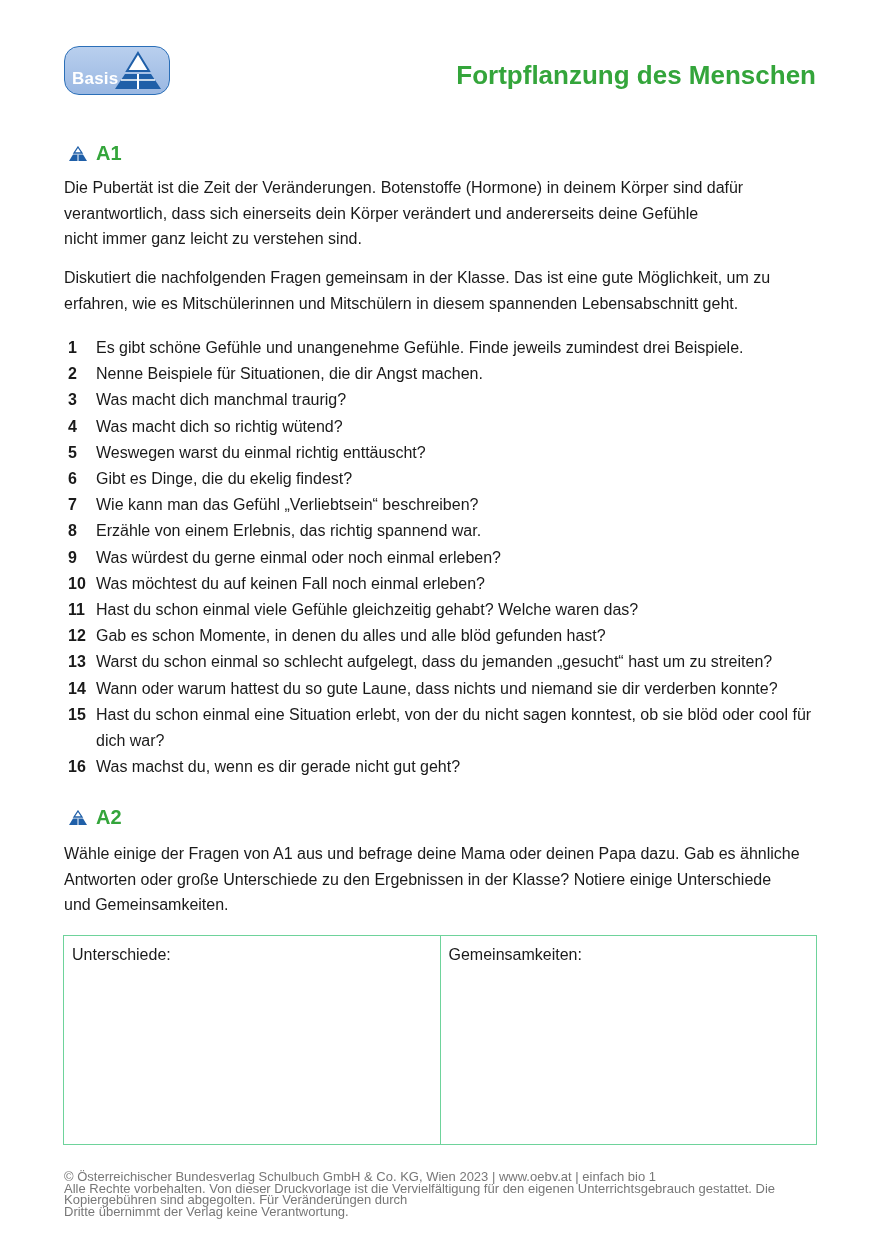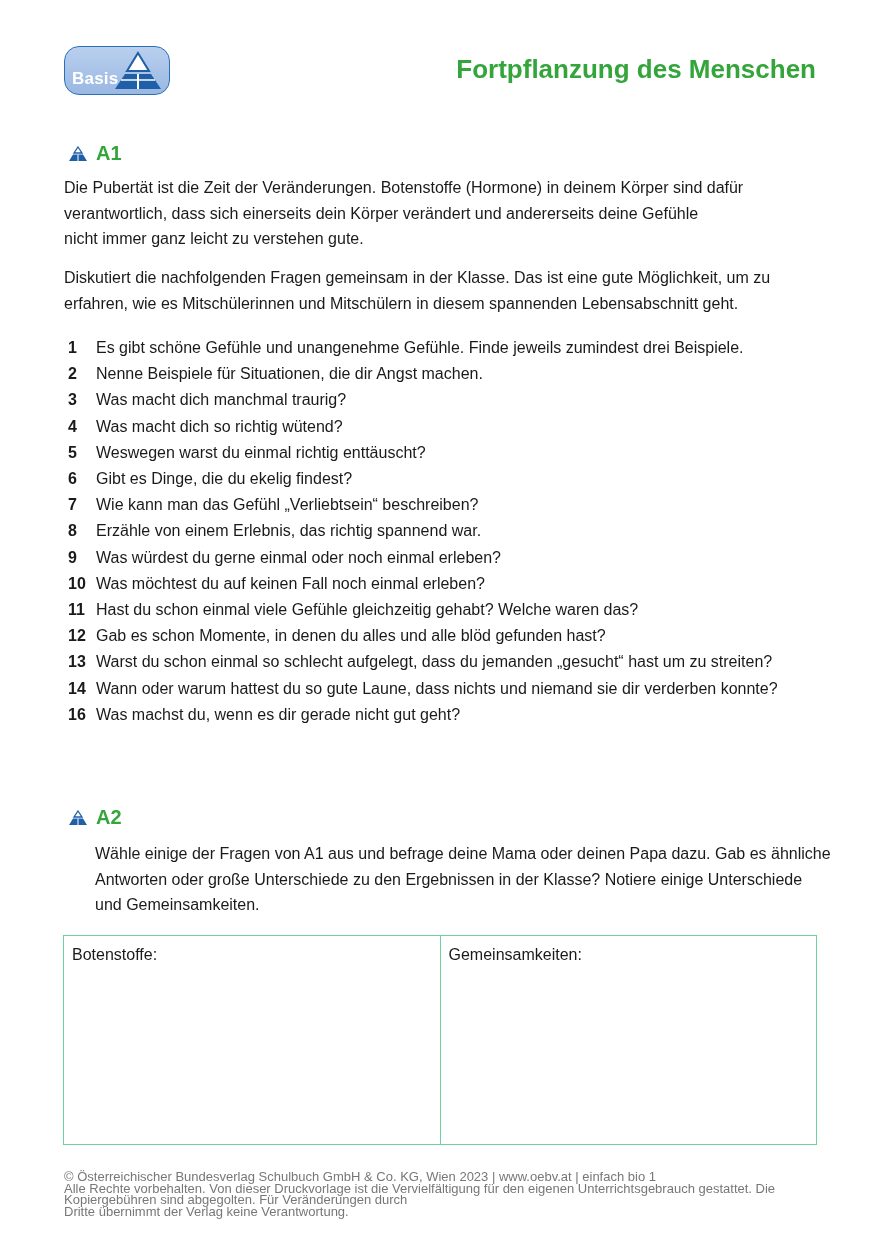--- a/index.html
+++ b/index.html
@@ -4,21 +4,21 @@
 <style>
   html, body { margin: 0; padding: 0; background: #ffffff; }
   body { width: 890px; height: 1259px; position: relative; overflow: hidden;
          font-family: "Liberation Sans", "DejaVu Sans", sans-serif; color: #1a1a1a; }
   .logo { position: absolute; left: 64px; top: 46px; width: 106px; height: 49px;
           border-radius: 15px; border: 1.5px solid #2b6fb8;
           background: linear-gradient(#b9cfee, #9ab8e2); box-sizing: border-box; }
   .logo-text { position: absolute; left: 7px; top: 22px; font-weight: bold; font-size: 17px;
                color: #ffffff; letter-spacing: 0.2px; }
   .logo svg { position: absolute; right: 6px; top: 4px; }
-  .page-title { position: absolute; right: 74px; top: 54px; font-size: 26px; font-weight: bold;
+  .page-title { position: absolute; right: 74px; top: 60px; font-size: 26px; font-weight: bold;
                 color: #34a53b; }
   .task-head { position: absolute; left: 68px; display: flex; align-items: center; }
   .task-head .label { font-size: 20px; font-weight: bold; color: #34a53b; margin-left: 8px; }
   .para { position: absolute; left: 64px; width: 760px; font-size: 16px; line-height: 25.5px;
           color: #1a1a1a; }
   .para p { margin: 0; }
   .q-list { position: absolute; left: 64px; top: 335px; width: 760px; margin: 0; padding: 0;
             list-style: none; font-size: 16px; line-height: 26.2px; }
   .q-list li { display: flex; }
   .q-num { width: 32px; flex: none; font-weight: bold; text-align: left; padding-left: 4px; box-sizing: border-box; }
@@ -50,21 +50,21 @@
     <polygon points="10,1 14,7 6,7" fill="#ffffff" stroke="#1f5fa8" stroke-width="1.3"></polygon>
     <polygon points="5,8.5 15,8.5 19,15 1,15" fill="#1f5fa8"></polygon>
     <line x1="10" y1="8.5" x2="10" y2="15" stroke="#ffffff" stroke-width="1"></line>
   </svg>
   <span class="label">A1</span>
 </div>
 
 <div class="para" style="top:175px;">
   <p>Die Pubertät ist die Zeit der Veränderungen. Botenstoffe (Hormone) in deinem Körper sind dafür</p>
   <p>verantwortlich, dass sich einerseits dein Körper verändert und andererseits deine Gefühle</p>
-  <p>nicht immer ganz leicht zu verstehen gute.</p>
+  <p>nicht immer ganz leicht zu verstehen sind.</p>
 </div>
 
 <div class="para" style="top:265px;">
   <p>Diskutiert die nachfolgenden Fragen gemeinsam in der Klasse. Das ist eine gute Möglichkeit, um zu</p>
   <p>erfahren, wie es Mitschülerinnen und Mitschülern in diesem spannenden Lebensabschnitt geht.</p>
 </div>
 
 <ul class="q-list">
   <li>
       <span class="q-num">1</span>
@@ -116,43 +116,47 @@
     </li>
   <li>
       <span class="q-num">13</span>
       <span class="q-text">Warst du schon einmal so schlecht aufgelegt, dass du jemanden „gesucht“ hast um zu streiten?</span>
     </li>
   <li>
       <span class="q-num">14</span>
       <span class="q-text">Wann oder warum hattest du so gute Laune, dass nichts und niemand sie dir verderben konnte?</span>
     </li>
   <li>
+      <span class="q-num">15</span>
+      <span class="q-text">Hast du schon einmal eine Situation erlebt, von der du nicht sagen konntest, ob sie blöd oder cool für dich war?</span>
+    </li>
+  <li>
       <span class="q-num">16</span>
       <span class="q-text">Was machst du, wenn es dir gerade nicht gut geht?</span>
     </li>
 </ul>
 
 <div class="task-head" style="top:806px;">
   <svg width="20" height="16" viewBox="0 0 20 16">
     <polygon points="10,1 14,7 6,7" fill="#ffffff" stroke="#1f5fa8" stroke-width="1.3"></polygon>
     <polygon points="5,8.5 15,8.5 19,15 1,15" fill="#1f5fa8"></polygon>
     <line x1="10" y1="8.5" x2="10" y2="15" stroke="#ffffff" stroke-width="1"></line>
   </svg>
   <span class="label">A2</span>
 </div>
 
-<div class="para" style="top:841px;margin-left:31px;">
+<div class="para" style="top:841px;">
   <p>Wähle einige der Fragen von A1 aus und befrage deine Mama oder deinen Papa dazu. Gab es ähnliche</p>
   <p>Antworten oder große Unterschiede zu den Ergebnissen in der Klasse? Notiere einige Unterschiede</p>
   <p>und Gemeinsamkeiten.</p>
 </div>
 
 <div class="answer-table">
   <div class="answer-cell">
-    <span>Botenstoffe:</span>
+    <span>Unterschiede:</span>
   </div>
   <div class="answer-cell">
     <span>Gemeinsamkeiten:</span>
   </div>
 </div>
 
 <div class="footer">
   <p>© Österreichischer Bundesverlag Schulbuch GmbH &amp; Co. KG, Wien 2023 | www.oebv.at | einfach bio 1</p>
   <p>Alle Rechte vorbehalten. Von dieser Druckvorlage ist die Vervielfältigung für den eigenen Unterrichtsgebrauch gestattet. Die Kopiergebühren sind abgegolten. Für Veränderungen durch</p>
   <p>Dritte übernimmt der Verlag keine Verantwortung.</p>

